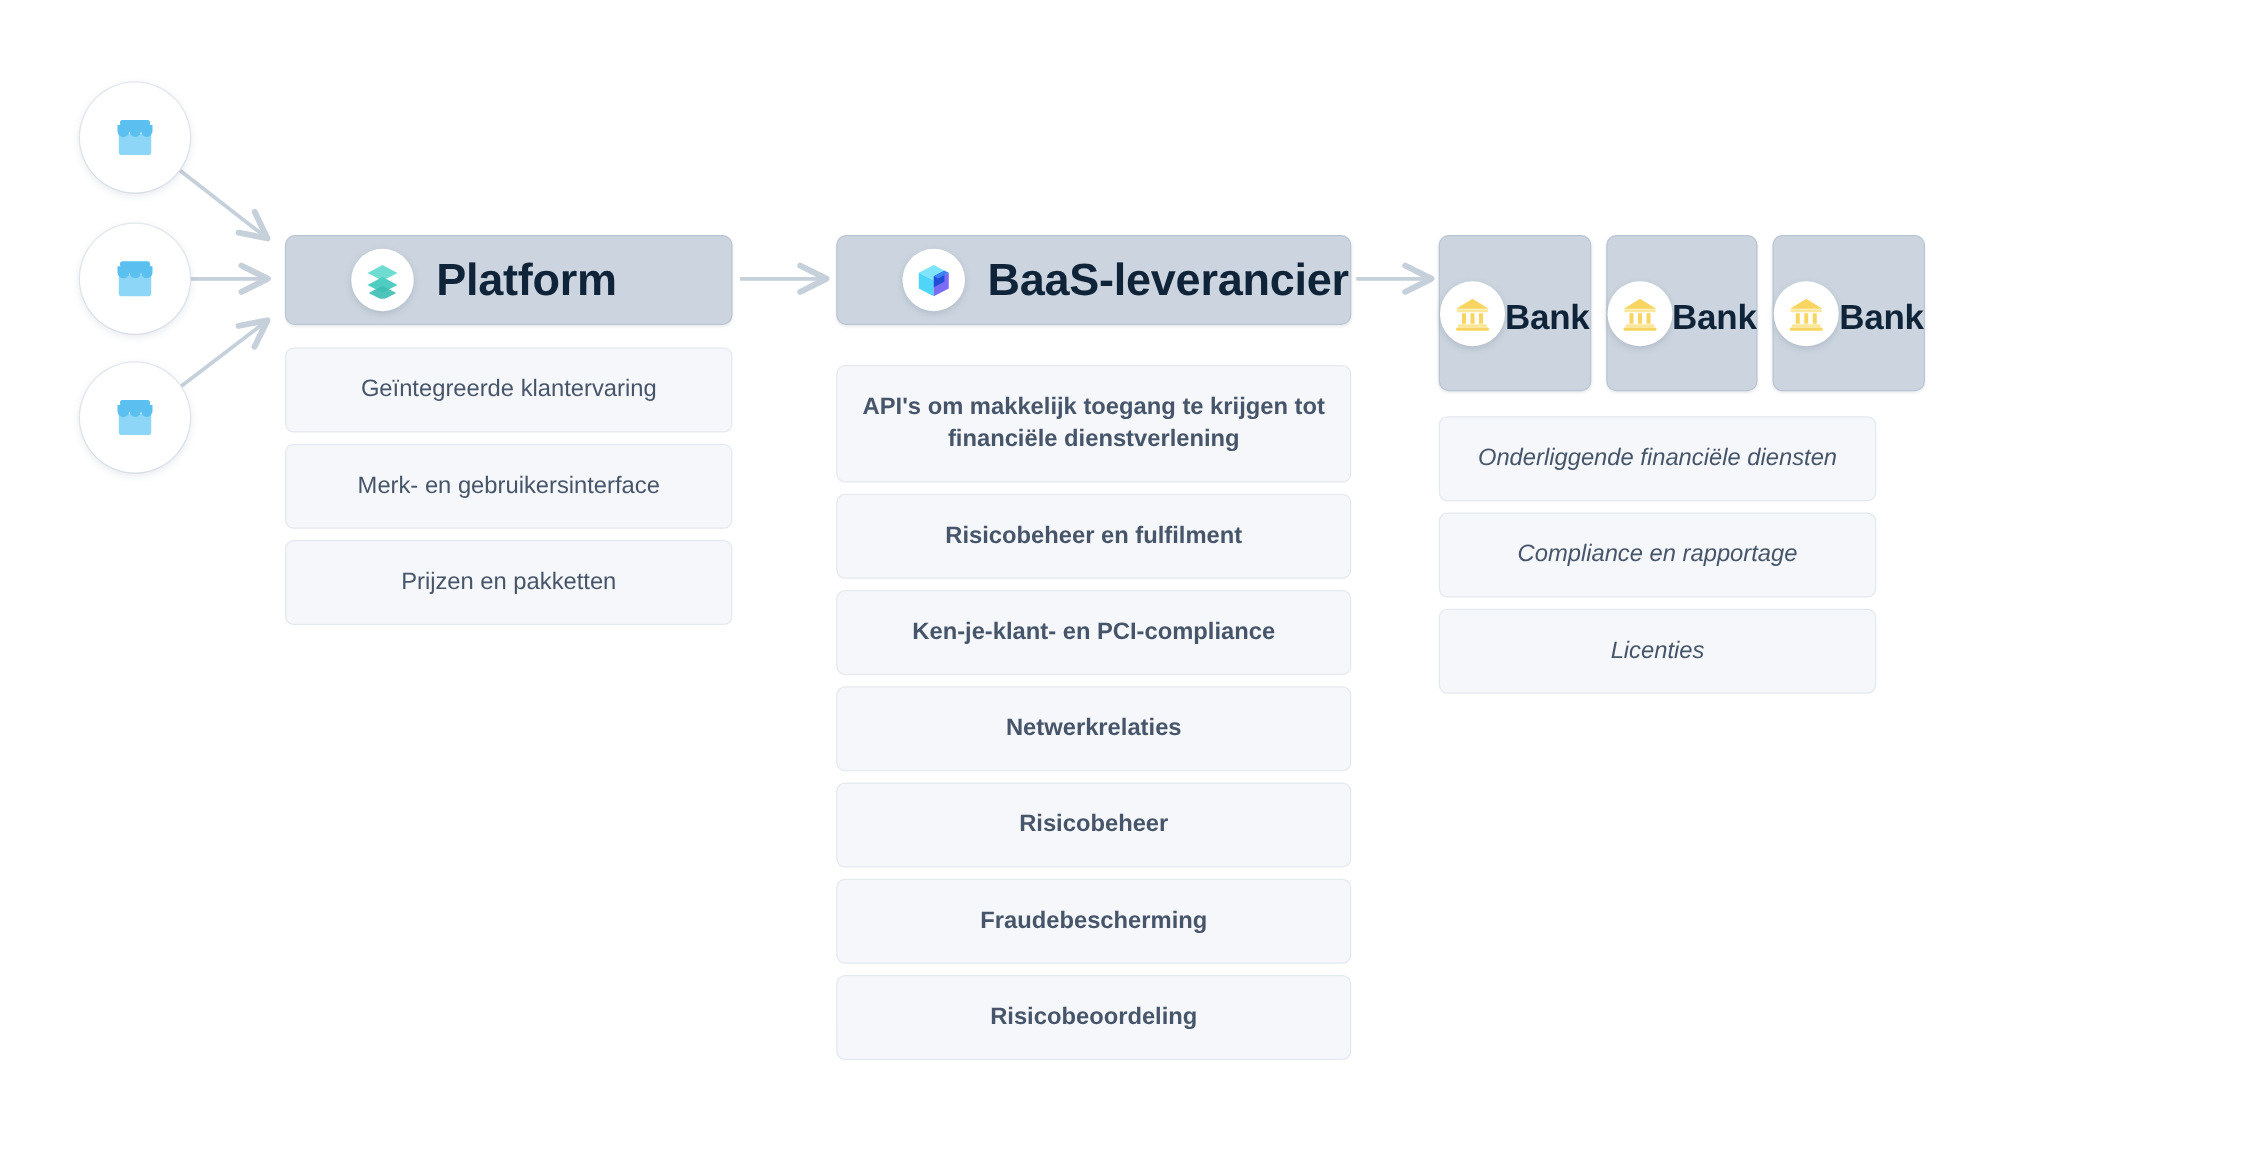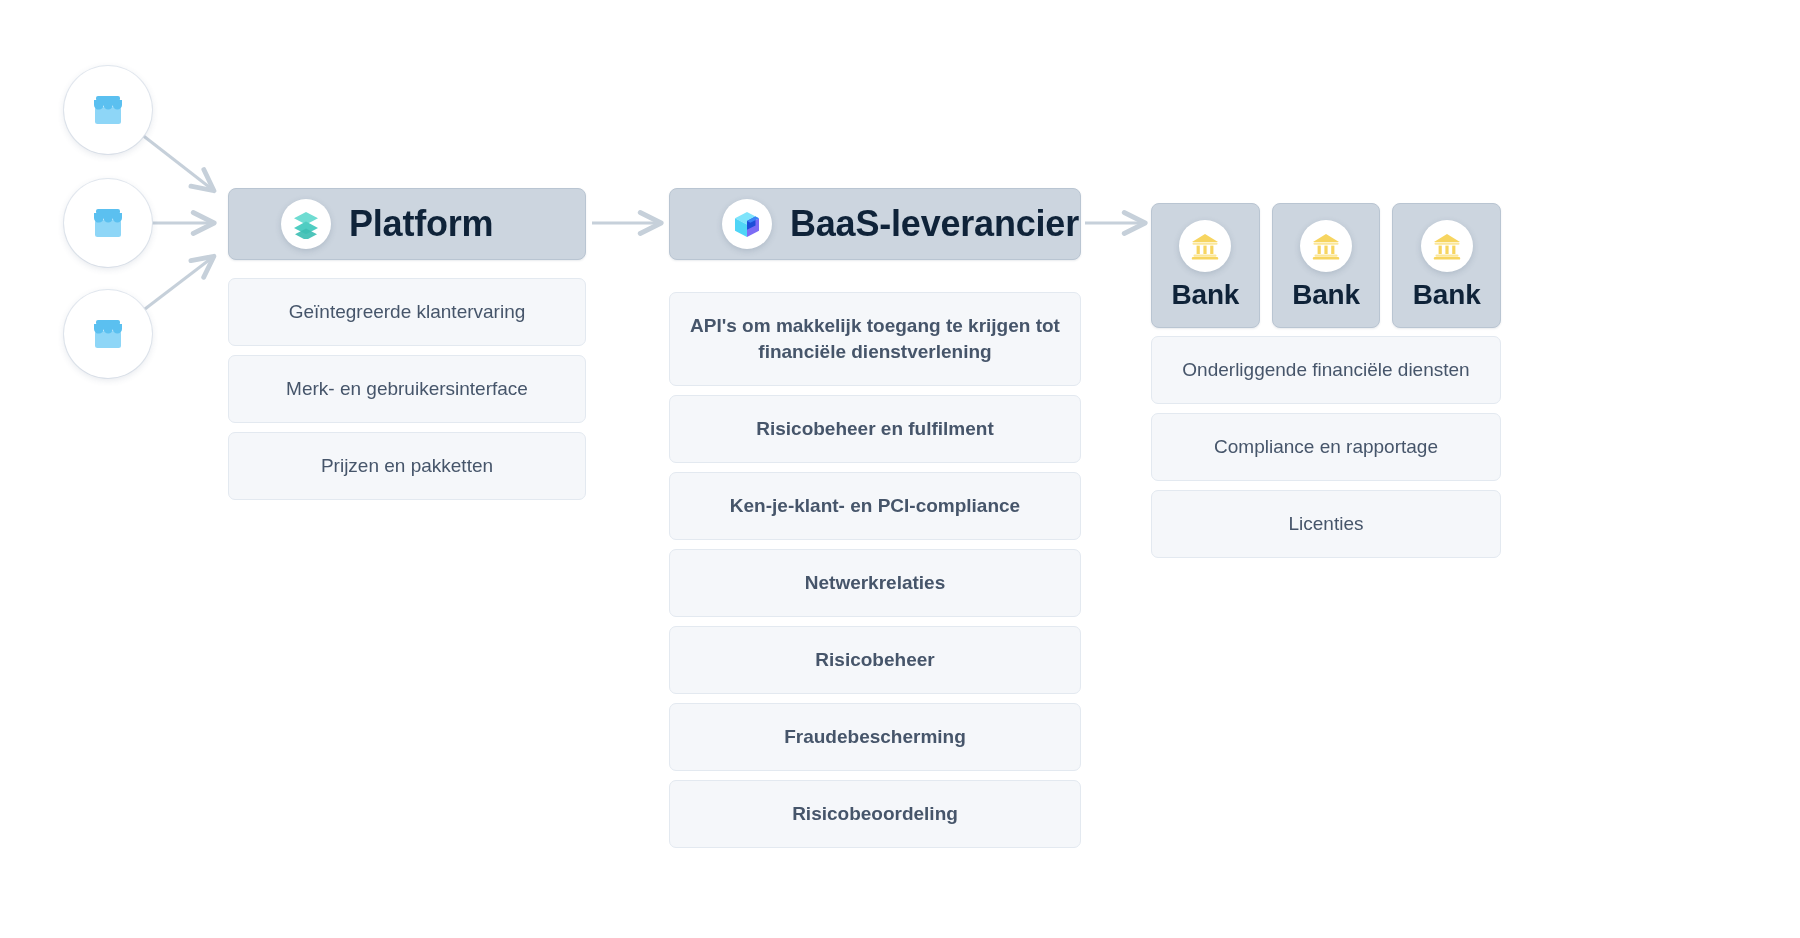--- a/index.html
+++ b/index.html
@@ -111,44 +111,43 @@
     gap: 12px;
   }
   .bank-card {
     box-sizing: border-box;
     flex: 1 1 0;
     background: #ccd5df;
     border: 1px solid #b9c5d2;
     border-radius: 8px;
     height: 125px;
     display: flex;
-    flex-direction: column;
+    flex-direction: row;
     align-items: center;
     justify-content: center;
     box-shadow: 0 1px 2px rgba(40,60,90,0.10);
-    margin-top: 15px;
   }
   .bank-card .badge {
     width: 52px;
     height: 52px;
     border-radius: 50%;
     background: #ffffff;
     box-shadow: 0 2px 6px rgba(50,70,100,0.18);
     display: flex;
     align-items: center;
     justify-content: center;
   }
   .bank-card .bank-label {
     margin-top: 7px;
     font-size: 28px;
     font-weight: bold;
     color: #0f2339;
     letter-spacing: -0.2px;
   }
-  #bank-list { margin-top: 8px; }
+  #bank-list { margin-top: 20px; font-style: italic; }
 </style>
 </head>
 <body>
 
 <div id="stage">
 
   <svg id="arrows" viewBox="0 0 1800 938" width="1800" height="938" xmlns="http://www.w3.org/2000/svg">
     <defs>
       <marker id="ah" markerWidth="9" markerHeight="9" refX="7.6" refY="4.5" orient="auto" markerUnits="strokeWidth">
         <path d="M1,1 L8,4.5 L1,8" fill="none" stroke="#c6d0da" stroke-width="1.6" stroke-linecap="round" stroke-linejoin="round"></path>

